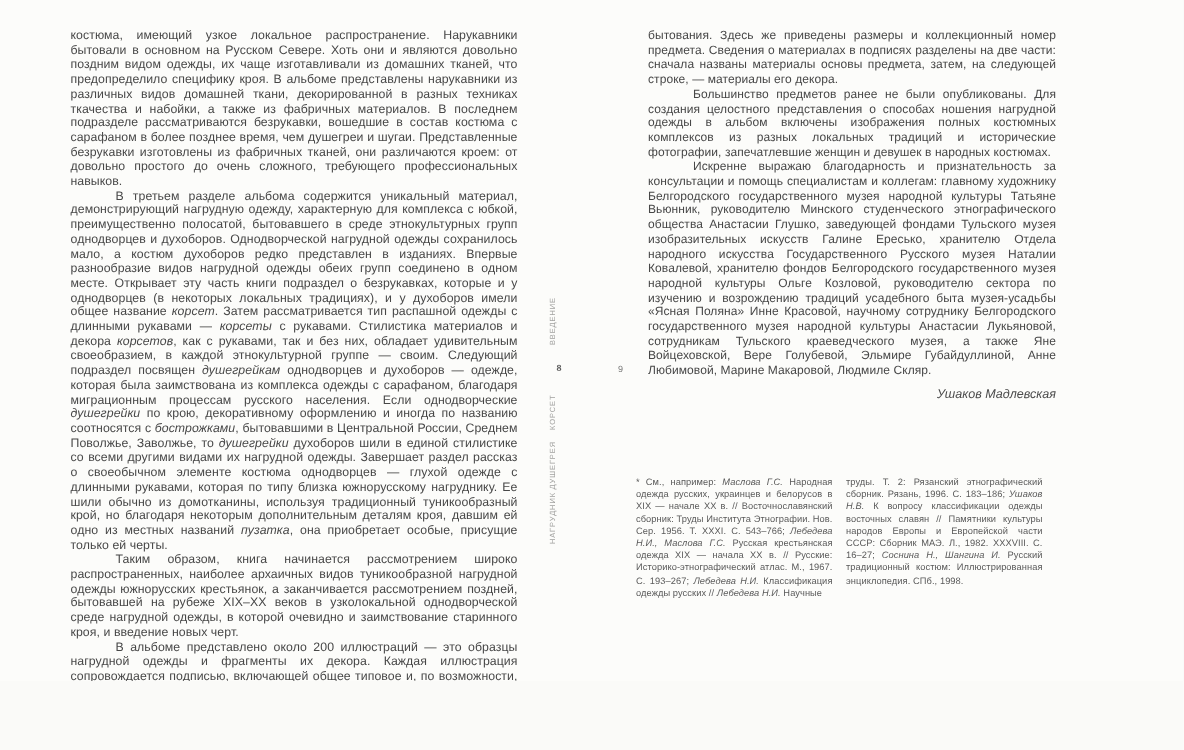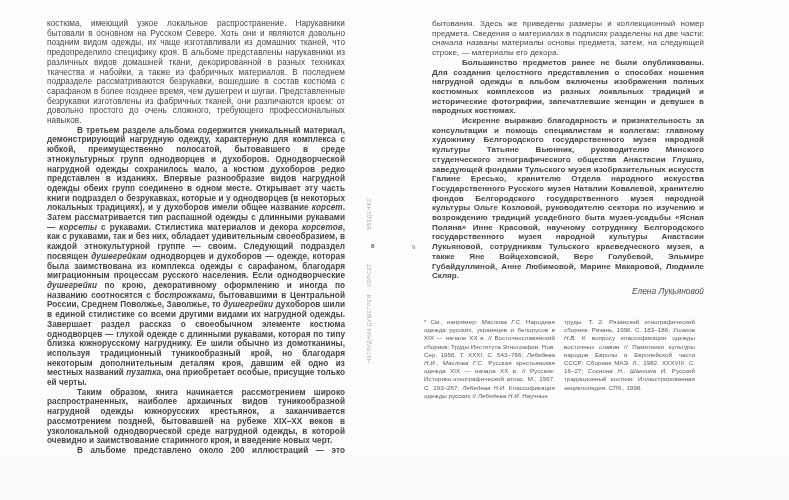--- a/index.html
+++ b/index.html
@@ -10,21 +10,21 @@
     color:#474747;
   }
   .textcol{position:absolute;}
   p.body{
     margin:0;
     font-size:8.2px;line-height:9.7px;
     text-align:justify;
     color:#474747;
     letter-spacing:0.05px;
   }
-  p.indent{text-indent:30px;font-weight:bold;}
+  p.indent{text-indent:30px;}
   .it{font-style:italic;}
   .page-right p.body{font-size:8px;line-height:9.7px;}
   p.signature{
     margin:5px 0 0 0;
     font-size:8.4px;line-height:10px;
     font-style:italic;text-align:right;color:#4c4c4c;
   }
   .footnote{
     position:absolute;top:318px;left:424px;width:272px;
     display:flex;gap:9px;
@@ -67,21 +67,21 @@
     <div class="margin-label" style="left:366px;top:263px;">КОРСЕТ</div>
     <div class="margin-label" style="left:366px;top:294px;">ДУШЕГРЕЯ</div>
     <div class="margin-label" style="left:366px;top:328px;">НАГРУДНИК</div>
   </section>
 
   <section class="page-right">
     <div class="textcol" style="left:432px;top:19px;width:272px;">
       <p class="body"><span>бытования. Здесь же приведены размеры и коллекционный номер предмета. Сведения о материалах в подписях разделены на две части: сначала названы материалы основы предмета, затем, на следующей строке, — материалы его декора.</span></p>
       <p class="body indent"><span>Большинство предметов ранее не были опубликованы. Для создания целостного представления о способах ношения нагрудной одежды в альбом включены изображения полных костюмных комплексов из разных локальных традиций и исторические фотографии, запечатлевшие женщин и девушек в народных костюмах.</span></p>
       <p class="body indent"><span>Искренне выражаю благодарность и признательность за консультации и помощь специалистам и коллегам: главному художнику Белгородского государственного музея народной культуры Татьяне Вьюнник, руководителю Минского студенческого этнографического общества Анастасии Глушко, заведующей фондами Тульского музея изобразительных искусств Галине Ересько, хранителю Отдела народного искусства Государственного Русского музея Наталии Ковалевой, хранителю фондов Белгородского государственного музея народной культуры Ольге Козловой, руководителю сектора по изучению и возрождению традиций усадебного быта музея-усадьбы «Ясная Поляна» Инне Красовой, научному сотруднику Белгородского государственного музея народной культуры Анастасии Лукьяновой, сотрудникам Тульского краеведческого музея, а также Яне Войцеховской, Вере Голубевой, Эльмире Губайдуллиной, Анне Любимовой, Марине Макаровой, Людмиле Скляр.</span></p>
-      <p class="signature">Елена Лукьяновой</p>
+      <p class="signature">Ушаков Мадлевская</p>
     </div>
 
     <div class="pagenum" style="left:412px;top:244px;color:#777;">9</div>
 
     <div class="footnote">
       <div class="fncol"><span>* См., например: </span><span class="it">Маслова Г.С.</span><span> Народная одежда русских, украинцев и белорусов в XIX — начале XX в. // Восточнославянский сборник: Труды Института Этнографии. Нов. Сер. 1956. Т. XXXI. С. 543–766; </span><span class="it">Лебедева Н.И., Маслова Г.С.</span><span> Русская крестьянская одежда XIX — начала XX в. // Русские: Историко-этнографический атлас. М., 1967. С. 193–267; </span><span class="it">Лебедева Н.И.</span><span> Классификация одежды русских // </span><span class="it">Лебедева Н.И.</span><span> Научные</span></div>
       <div class="fncol"><span>труды. Т. 2: Рязанский этнографический сборник. Рязань, 1996. С. 183–186; </span><span class="it">Ушаков Н.В.</span><span> К вопросу классификации одежды восточных славян // Памятники культуры народов Европы и Европейской части СССР: Сборник МАЭ. Л., 1982. XXXVIII. С. 16–27; </span><span class="it">Соснина Н., Шангина И.</span><span> Русский традиционный костюм: Иллюстрированная энциклопедия. СПб., 1998.</span></div>
     </div>
   </section>
 

